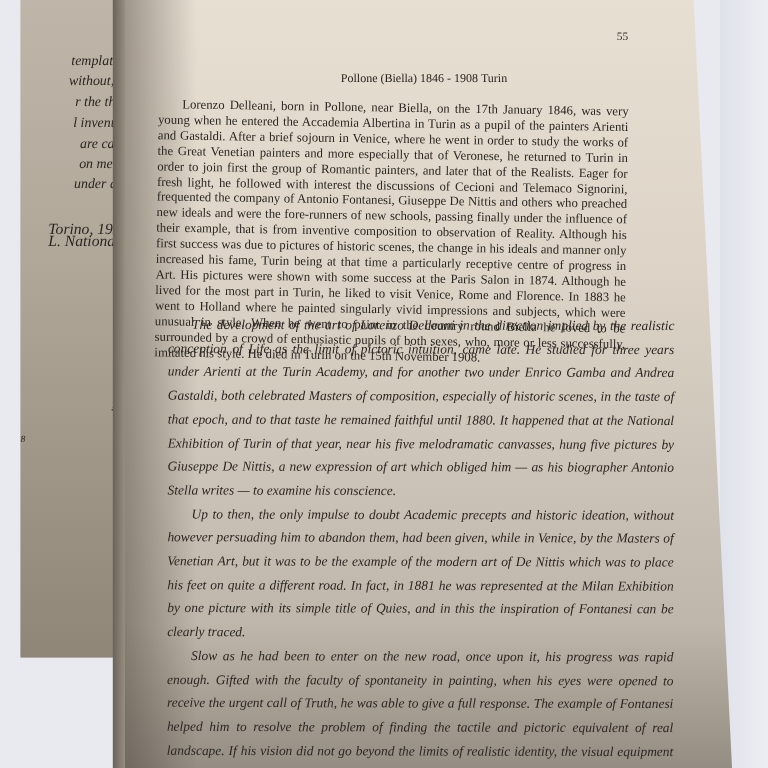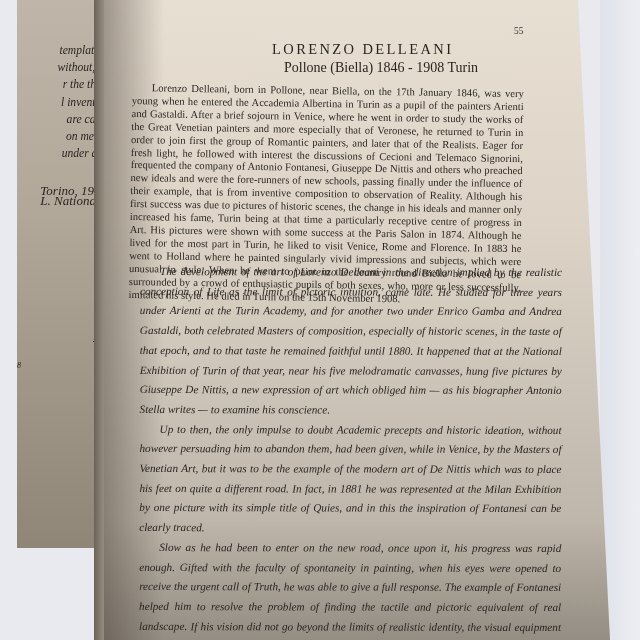--- a/index.html
+++ b/index.html
@@ -56,21 +56,21 @@
     background: linear-gradient(180deg, rgba(60,55,50,0), rgba(60,55,50,0.25));
   }
   .page-number {
     position: absolute; left: 410px; top: 26px; font-size: 9.5px; color: #3a332c;
   }
   .title {
     position: absolute; left: 168px; top: 41px;
     font-size: 14.5px; letter-spacing: 2.4px; color: #2a2420;
   }
   .subtitle {
-    position: absolute; left: 180px; top: 60px; font-size: 14px; color: #2a2420; text-align: right;
+    position: absolute; left: 180px; top: 60px; font-size: 10px; color: #2a2420; text-align: right;
   }
   .bio {
     position: absolute; left: 28px; top: 82px; width: 392px;
     font-size: 10.6px; line-height: 12.9px; transform: rotate(0.9deg); transform-origin: 0 0;
   }
   .bio p { margin: 0; text-indent: 20px; text-align: justify; }
   .essay {
     position: absolute; left: 36px; top: 262px; width: 422px;
     font-style: italic; font-size: 11.2px; line-height: 19.7px; transform: rotate(0.15deg); transform-origin: 0 0;
   }
@@ -100,21 +100,20 @@
   <div class="shade"></div>
 </div>
 
 <div class="gutter"></div>
 
 <div class="main-page">
   <div class="left-shadow"></div>
   <div class="bottom-shadow"></div>
 
   <div class="page-number">55</div>
-  <div class="title">LORENZO DELLEANI</div>
   <div class="subtitle">Pollone (Biella) 1846 - 1908 Turin</div>
 
   <div class="bio">
     <p>Lorenzo Delleani, born in Pollone, near Biella, on the 17th January 1846, was very young when he entered the Accademia Albertina in Turin as a pupil of the painters Arienti and Gastaldi. After a brief sojourn in Venice, where he went in order to study the works of the Great Venetian painters and more especially that of Veronese, he returned to Turin in order to join first the group of Romantic painters, and later that of the Realists.   Eager for fresh light, he followed with interest the discussions of Cecioni and Telemaco Signorini, frequented the company of Antonio Fontanesi, Giuseppe De Nittis and others who preached new ideals and were the fore-runners of new schools, passing finally under the influence of their example, that is from inventive composition to observation of Reality.   Although his first success was due to pictures of historic scenes, the change in his ideals and manner only increased his fame, Turin being at that time a particularly receptive centre of progress in Art.   His pictures were shown with some success at the Paris Salon in 1874.   Although he lived for the most part in Turin, he liked to visit Venice, Rome and Florence.   In 1883 he went to Holland where he painted singularly vivid impressions and subjects, which were unusual in style.   When he went to paint in the country round Biella he loved to be surrounded by a crowd of enthusiastic pupils of both sexes, who, more or less successfully, imitated his style.   He died in Turin on the 15th November 1908.</p>
   </div>
 
   <div class="essay">
     <p>The development of the art of Lorenzo Delleani in the direction implied by the realistic conception of Life as the limit of pictoric intuition, came late.  He studied for three years under Arienti at the Turin Academy, and for another two under Enrico Gamba and Andrea Gastaldi, both celebrated Masters of composition, especially of historic scenes, in the taste of that epoch, and to that taste he remained faithful until 1880.  It happened that at the National Exhibition of Turin of that year, near his five melodramatic canvasses, hung five pictures by Giuseppe De Nittis, a new expression of art which obliged him — as his biographer Antonio Stella writes — to examine his conscience.</p>
     <p>Up to then, the only impulse to doubt Academic precepts and historic ideation, without however persuading him to abandon them, had been given, while in Venice, by the Masters of Venetian Art, but it was to be the example of the modern art of De Nittis which was to place his feet on quite a different road.  In fact, in 1881 he was represented at the Milan Exhibition by one picture with its simple title of Quies, and in this the inspiration of Fontanesi can be clearly traced.</p>
     <p>Slow as he had been to enter on the new road, once upon it, his progress was rapid enough. Gifted with the faculty of spontaneity in painting, when his eyes were opened to receive the urgent call of Truth, he was able to give a full response.  The example of Fontanesi helped him to resolve the problem of finding the tactile and pictoric equivalent of real landscape. If his vision did not go beyond the limits of realistic identity, the visual equipment of every eye, his execution, although intent on preserving this identity ended by giving to reality — in the very act of expressing it — an interpretation of unusual rapidity which might almost be called impressionistic, if it were not for the fact that it was due, not to the effect of light</p>

